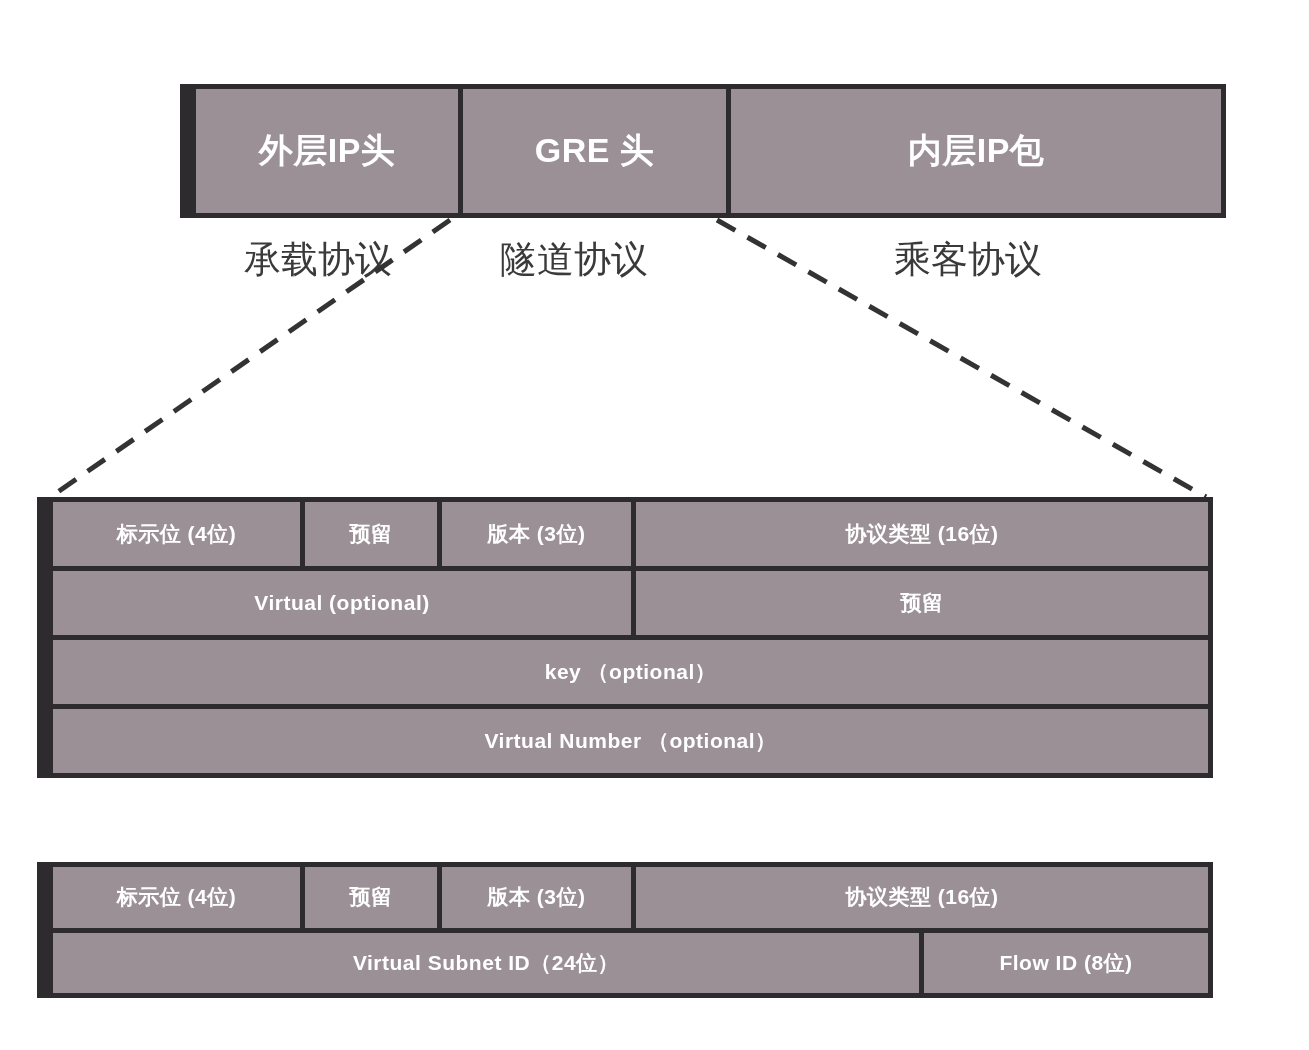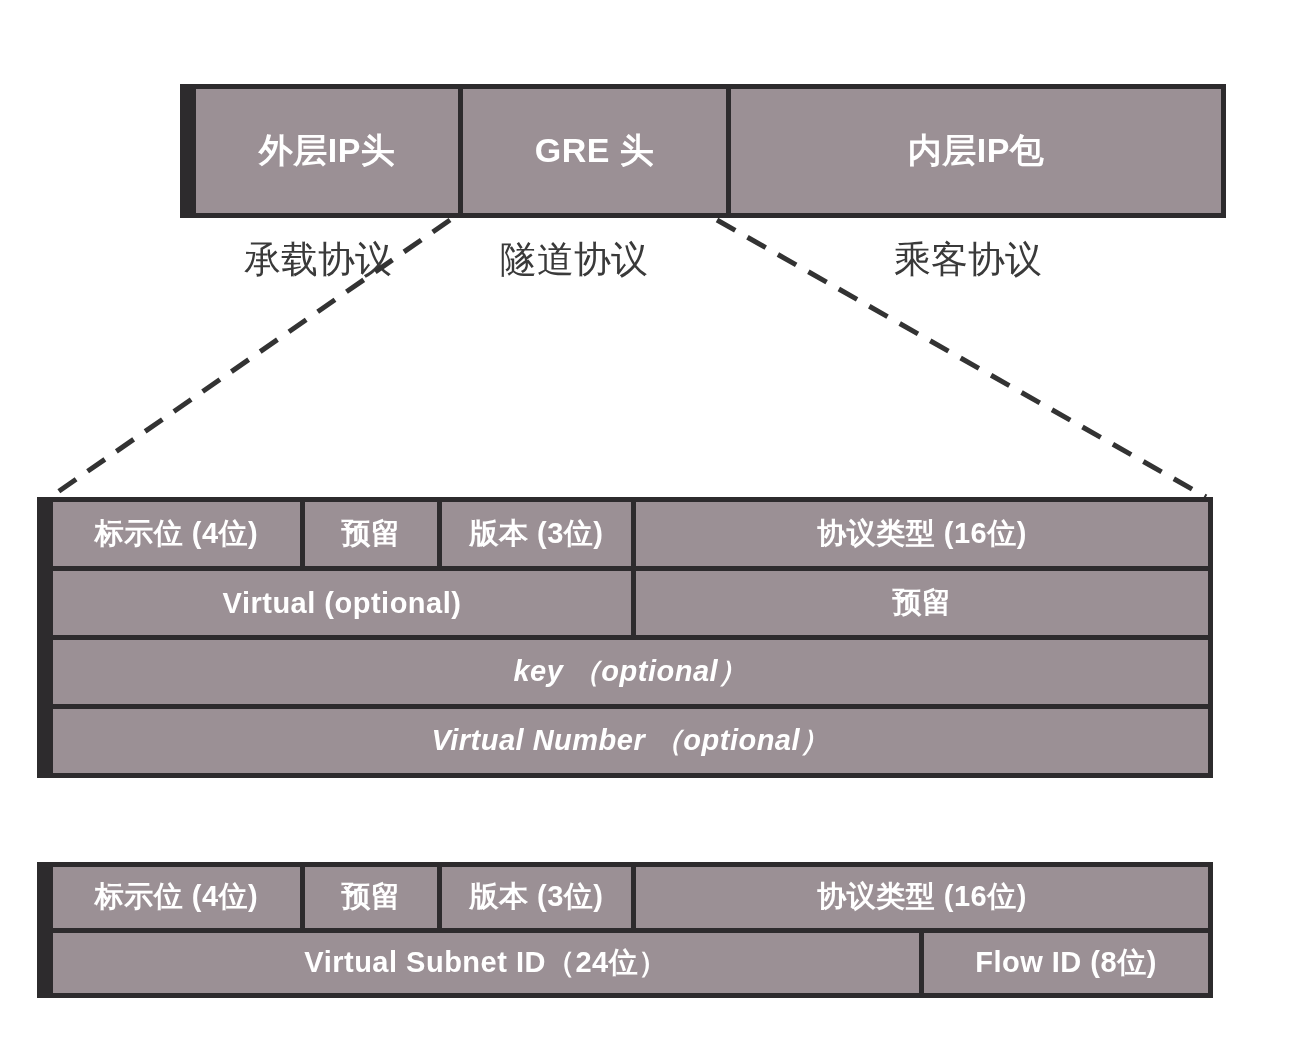--- a/index.html
+++ b/index.html
@@ -24,29 +24,29 @@
     display:flex;
     flex-direction:column;
     gap:5px;
     box-sizing:border-box;
   }
   .prow{flex:1;display:grid;gap:5px;padding-left:11px;}
   .prow-top{grid-template-columns:262px 263px 1fr;}
   .prow-4col{grid-template-columns:247px 132px 189px 1fr;}
   .prow-2col-a{grid-template-columns:578px 1fr;}
   .prow-2col-b{grid-template-columns:866px 1fr;}
-  .prow-1col{grid-template-columns:1fr;font-style:italic;}
+  .prow-1col{grid-template-columns:1fr;}
   .pcell{
     background:var(--cell-fill);
     color:var(--cell-text);
     display:flex;
     align-items:center;
     justify-content:center;
     font-weight:bold;
-    font-size:29px;
+    font-size:21px;
     letter-spacing:0.5px;
     white-space:nowrap;
   }
   .packet-row{
     position:absolute;
     left:180px;top:84px;width:1046px;height:134px;
   }
   .packet-row .pcell{font-size:34px;}
   .gre-table{left:37px;top:497px;width:1176px;height:281px;}
   .nvgre-table{left:37px;top:862px;width:1176px;height:136px;}

